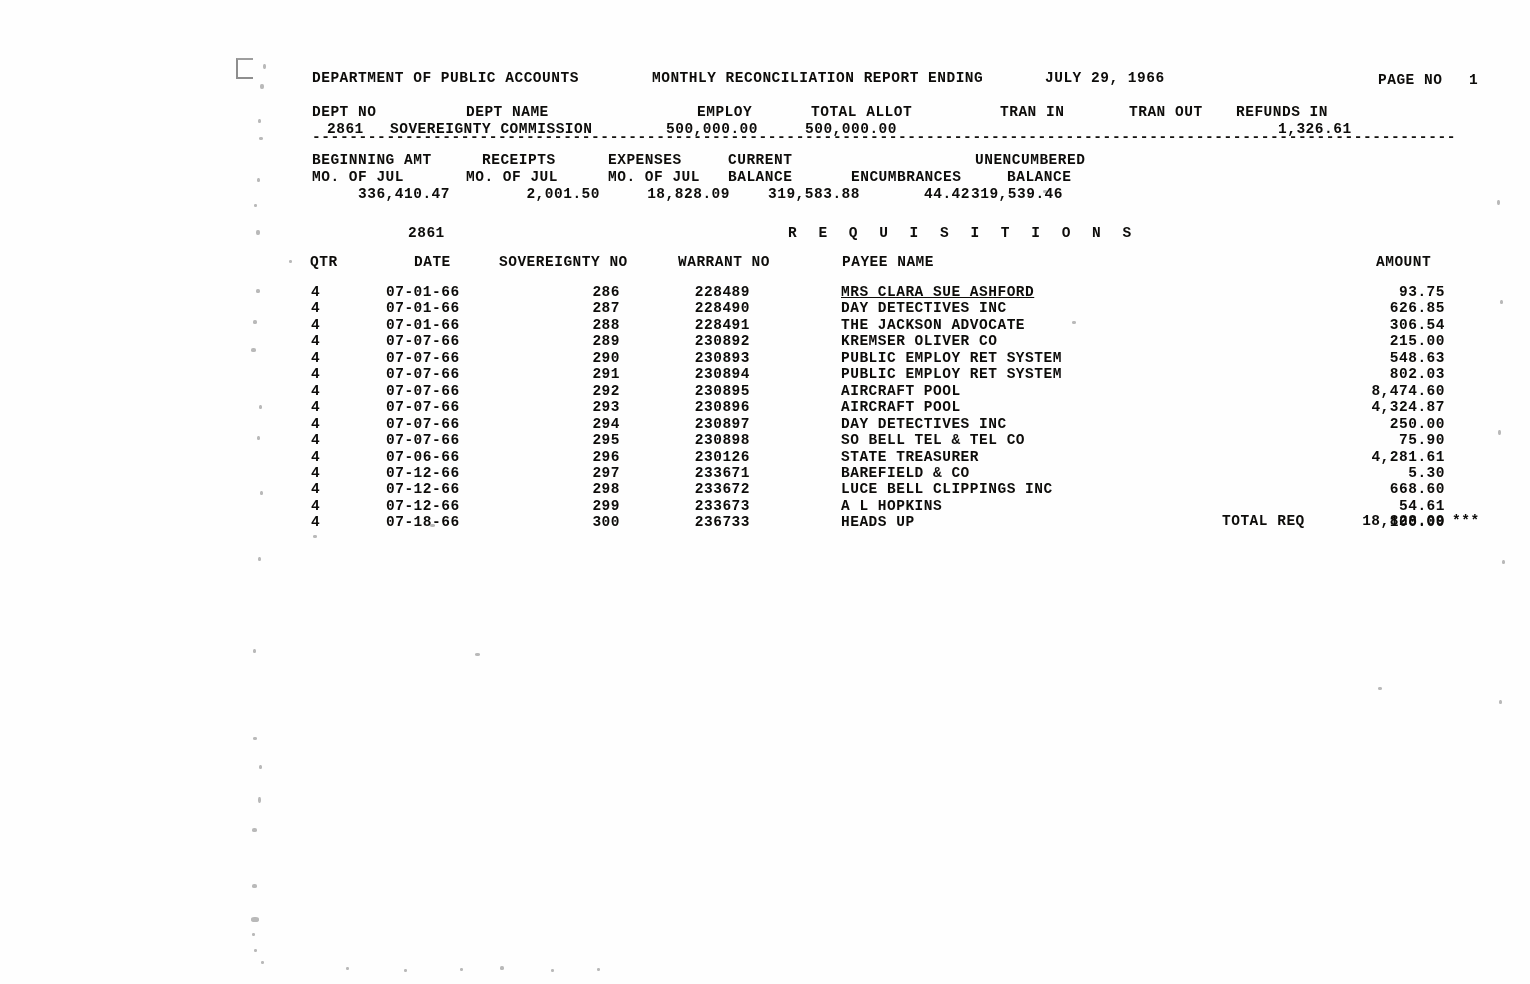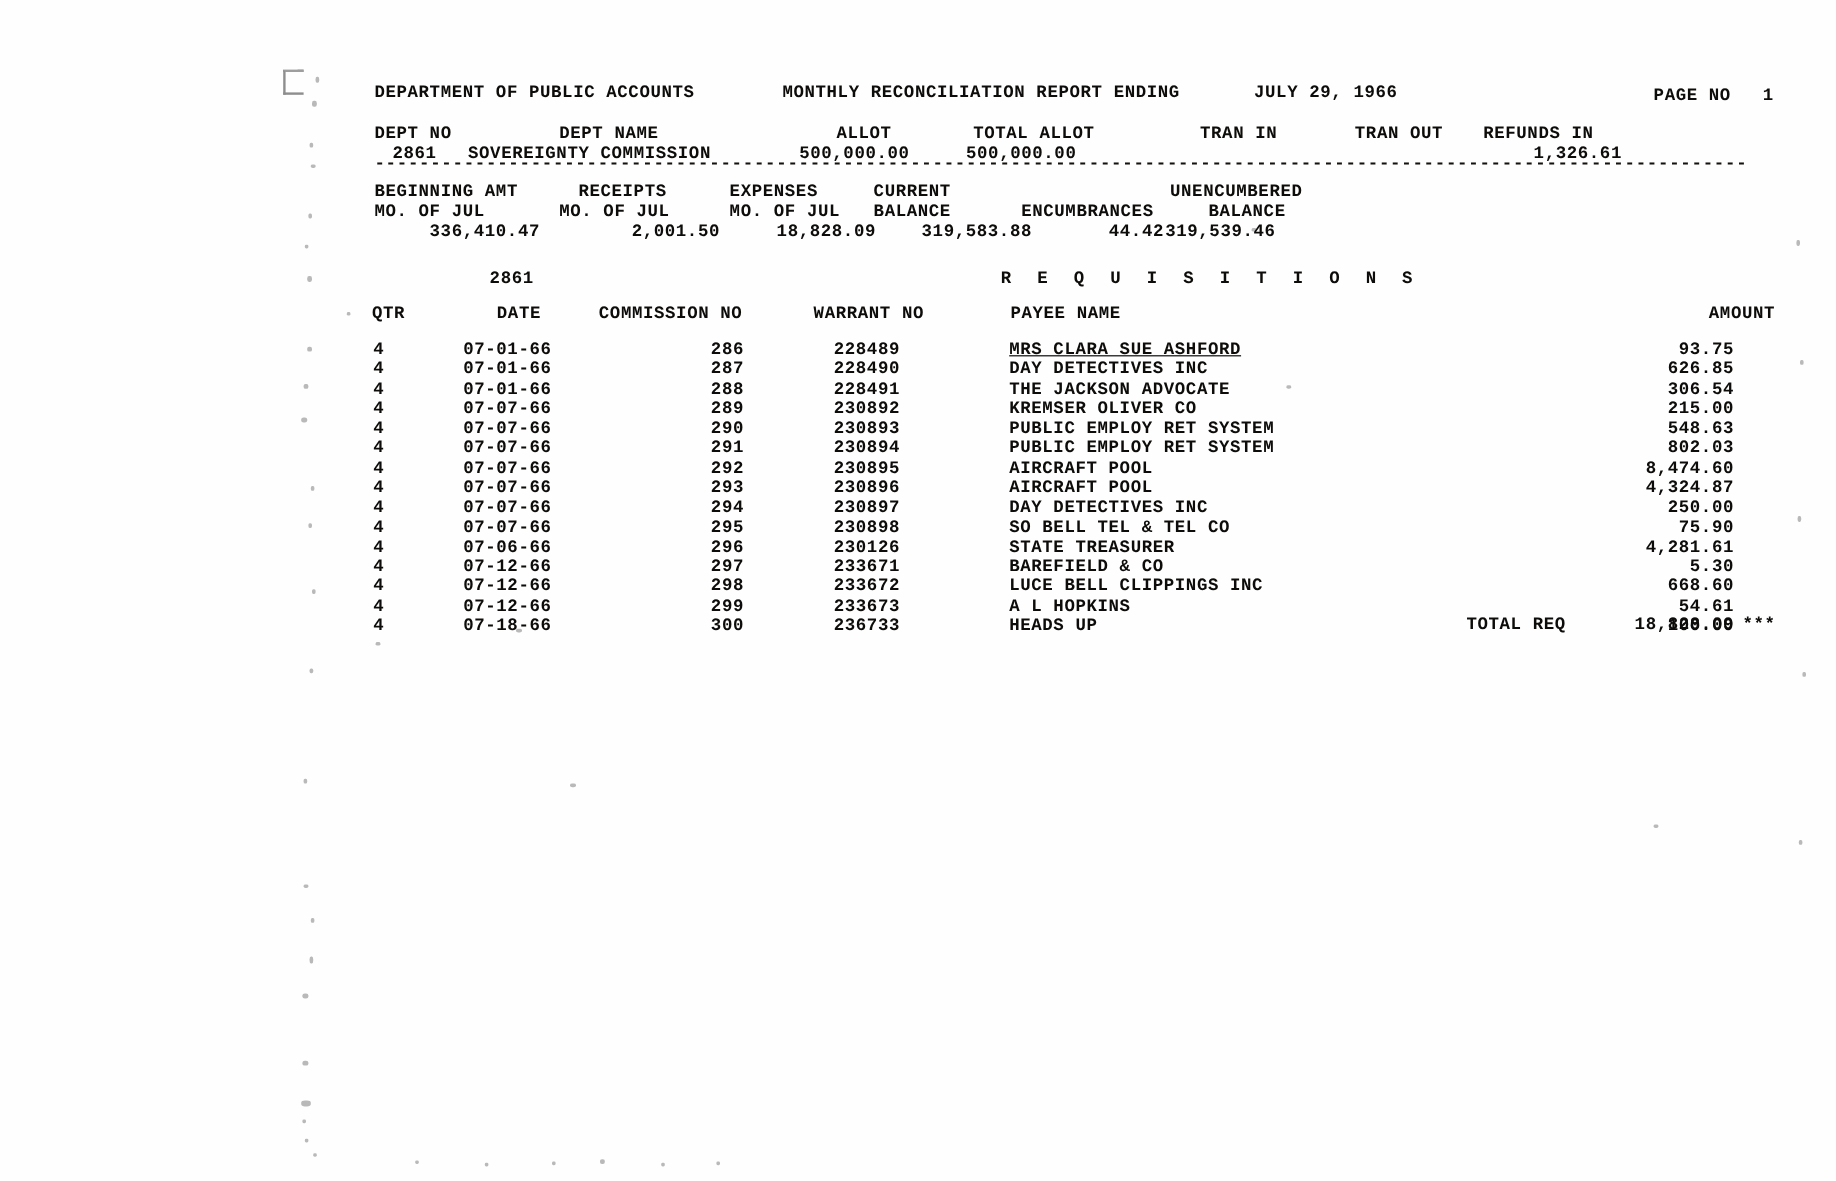--- a/index.html
+++ b/index.html
@@ -24,21 +24,20 @@
     white-space: pre;
     font-weight: bold;
     letter-spacing: 0.5px;
     font-size: 14.5px;
     line-height: 17px;
     color: #0d0c0a;
     -webkit-font-smoothing: none;
   }
   .sp {            
     letter-spacing: 6.5px;
-    margin-left: 46px;
   }
   .num { text-align: right; }
 
   
   .rule {
     position: absolute;
     white-space: pre;
     font-weight: bold;
     font-size: 14.5px;
     line-height: 10px;
@@ -125,21 +124,21 @@
   <div class="speck" style="left:1043px; top:190px; width:4px; height:3px;"></div>
 
   <div class="t" style="left:312px; top:70px;">DEPARTMENT OF PUBLIC ACCOUNTS</div>
   <div class="t" style="left:652px; top:70px;">MONTHLY RECONCILIATION REPORT ENDING</div>
   <div class="t" style="left:1045px; top:70px;">JULY 29, 1966</div>
   <div class="t" style="left:1378px; top:72px;">PAGE NO</div>
   <div class="t" style="left:1469px; top:72px;">1</div>
 
   <div class="t" style="left:312px; top:104px;">DEPT NO</div>
   <div class="t" style="left:466px; top:104px;">DEPT NAME</div>
-  <div class="t" style="left:697px; top:104px;">ALLOT</div>
+  <div class="t" style="left:697px; top:104px;">EMPLOY</div>
   <div class="t" style="left:811px; top:104px;">TOTAL ALLOT</div>
   <div class="t" style="left:1000px; top:104px;">TRAN IN</div>
   <div class="t" style="left:1129px; top:104px;">TRAN OUT</div>
   <div class="t" style="left:1236px; top:104px;">REFUNDS IN</div>
 
   <div class="t" style="left:327px; top:121px;">2861</div>
   <div class="t" style="left:390px; top:121px;">SOVEREIGNTY COMMISSION</div>
   <div class="t" style="left:666px; top:121px;">500,000.00</div>
   <div class="t" style="left:805px; top:121px;">500,000.00</div>
   <div class="t" style="left:1278px; top:121px;">1,326.61</div>
@@ -168,24 +167,24 @@
   <div class="t num" style="left:550px; top:186px; width:180px;">18,828.09</div>
   <div class="t num" style="left:670px; top:186px; width:190px;">319,583.88</div>
   <div class="t num" style="left:840px; top:186px; width:130px;">44.42</div>
   <div class="t num" style="left:908px; top:186px; width:155px;">319,539.46</div>
 
   <div class="t" style="left:408px; top:225px;">2861</div>
   <div class="t sp" style="left:788px; top:225px;">R E Q U I S I T I O N S</div>
 
   <div class="t" style="left:310px; top:254px;">QTR</div>
   <div class="t" style="left:414px; top:254px;">DATE</div>
-  <div class="t" style="left:499px; top:254px;">COMMISSION NO</div>
+  <div class="t" style="left:499px; top:254px;">SOVEREIGNTY NO</div>
   <div class="t" style="left:678px; top:254px;">WARRANT NO</div>
   <div class="t" style="left:842px; top:254px;">PAYEE NAME</div>
-  <div class="t" style="left:1376px; top:254px;margin-left:48px;">AMOUNT</div>
+  <div class="t" style="left:1376px; top:254px;">AMOUNT</div>
 
   <div id="rows">
       <div class="t" style="left:311px; top:284px;">4</div>
       <div class="t" style="left:386px; top:284px;">07-01-66</div>
       <div class="t num" style="left:480px; top:284px; width:140px;">286</div>
       <div class="t num" style="left:590px; top:284px; width:160px;">228489</div>
       <div class="t" style="left:841px; top:284px;text-decoration:underline;">MRS CLARA SUE ASHFORD</div>
       <div class="t num" style="left:1270px; top:284px; width:175px;">93.75</div>
       <div class="t" style="left:311px; top:300.45px;">4</div>
       <div class="t" style="left:386px; top:300.45px;">07-01-66</div>

